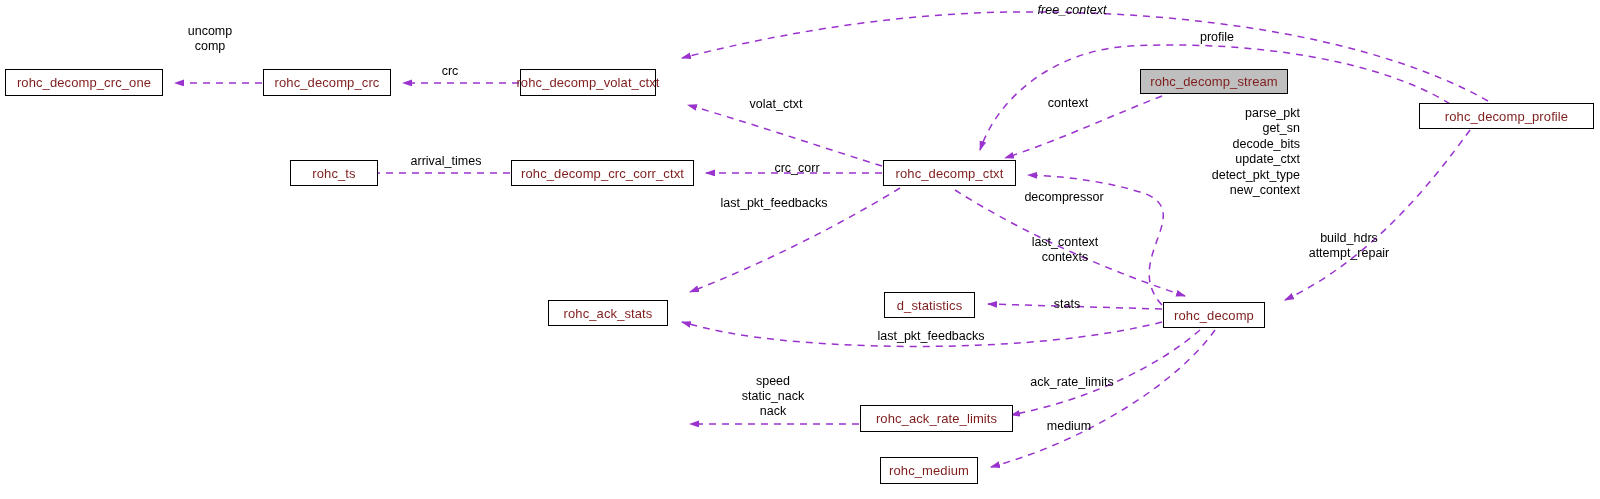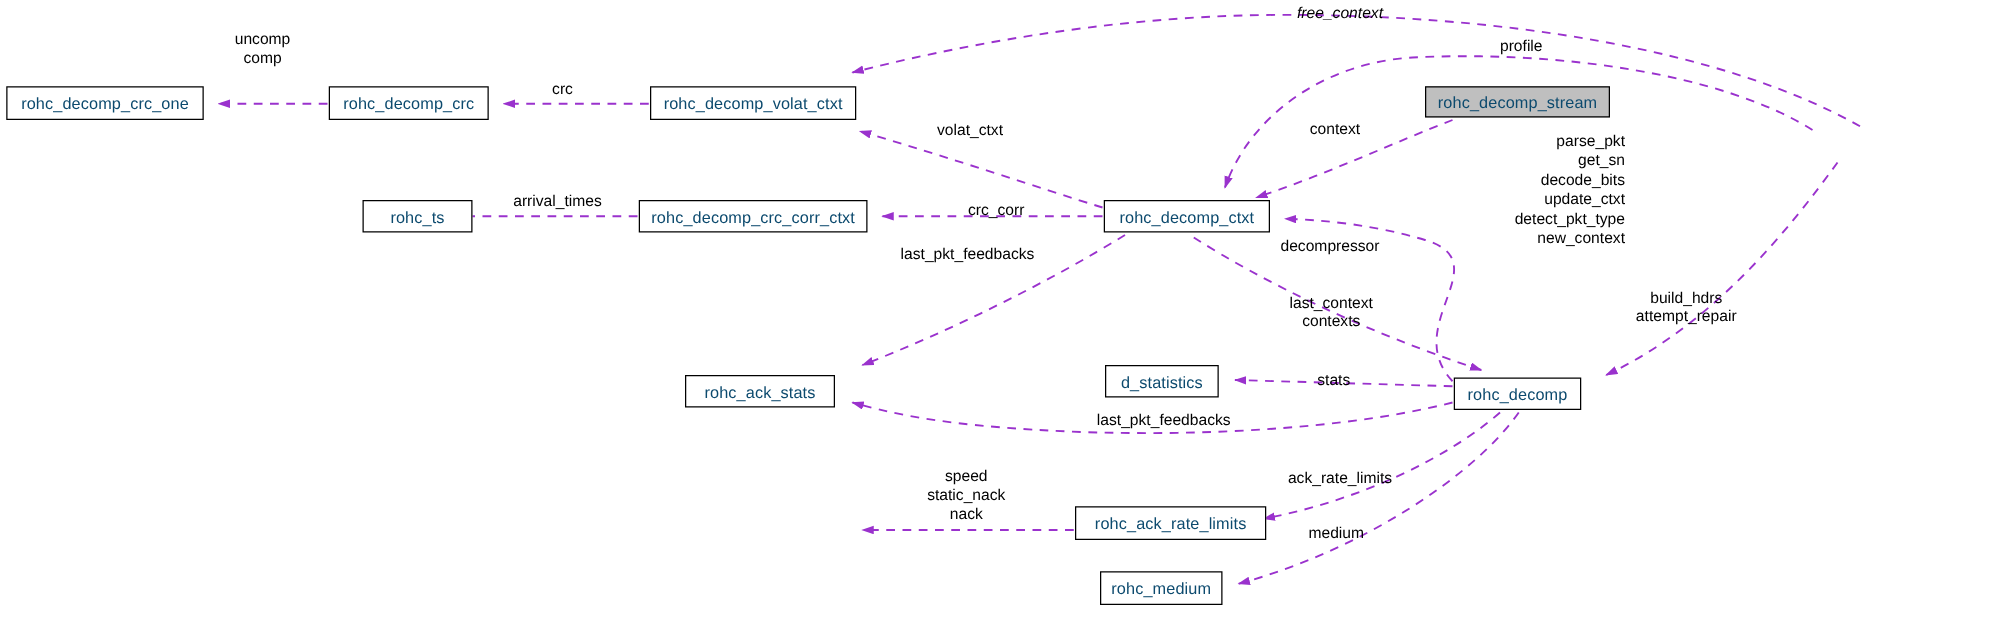--- a/index.html
+++ b/index.html
@@ -19,21 +19,21 @@
     position: absolute;
     left: 0; top: 0;
     width: 1600px;
     height: 499px;
   }
   .node {
     position: absolute;
     box-sizing: border-box;
     border: 1px solid #000000;
     background: #ffffff;
-    color: #0c4a6e;
+    color: #7f1d1d;
     font-size: 13px;
     line-height: 1;
     display: flex;
     align-items: center;
     justify-content: center;
     white-space: nowrap;
     letter-spacing: 0.1px;
   }
   .node.highlight {
     background: #bfbfbf;
@@ -107,40 +107,43 @@
   </svg>
 
   <div class="node" style="left:5px;top:69px;width:158px;height:27px;">
     <span>rohc_decomp_crc_one</span>
   </div>
 
   <div class="node" style="left:263px;top:69px;width:128px;height:27px;">
     <span>rohc_decomp_crc</span>
   </div>
 
-  <div class="node" style="left:520px;top:69px;width:165px;height:27px;">
+  <div class="node" style="left:520px;top:69px;width:136px;height:27px;">
     <span>rohc_decomp_volat_ctxt</span>
   </div>
 
   <div class="node" style="left:290px;top:160px;width:88px;height:26px;">
     <span>rohc_ts</span>
   </div>
 
   <div class="node" style="left:511px;top:160px;width:183px;height:26px;">
     <span>rohc_decomp_crc_corr_ctxt</span>
   </div>
 
   <div class="node" style="left:883px;top:160px;width:133px;height:26px;">
     <span>rohc_decomp_ctxt</span>
   </div>
 
   <div class="node highlight" style="left:1140px;top:69px;width:148px;height:25px;">
     <span>rohc_decomp_stream</span>
   </div>
 
+  <div class="node" style="left:1419px;top:103px;width:175px;height:26px;">
+    <span>rohc_decomp_profile</span>
+  </div>
 
   <div class="node" style="left:548px;top:300px;width:120px;height:26px;">
     <span>rohc_ack_stats</span>
   </div>
 
   <div class="node" style="left:884px;top:292px;width:91px;height:26px;">
     <span>d_statistics</span>
   </div>
 
   <div class="node" style="left:1163px;top:302px;width:102px;height:26px;">

